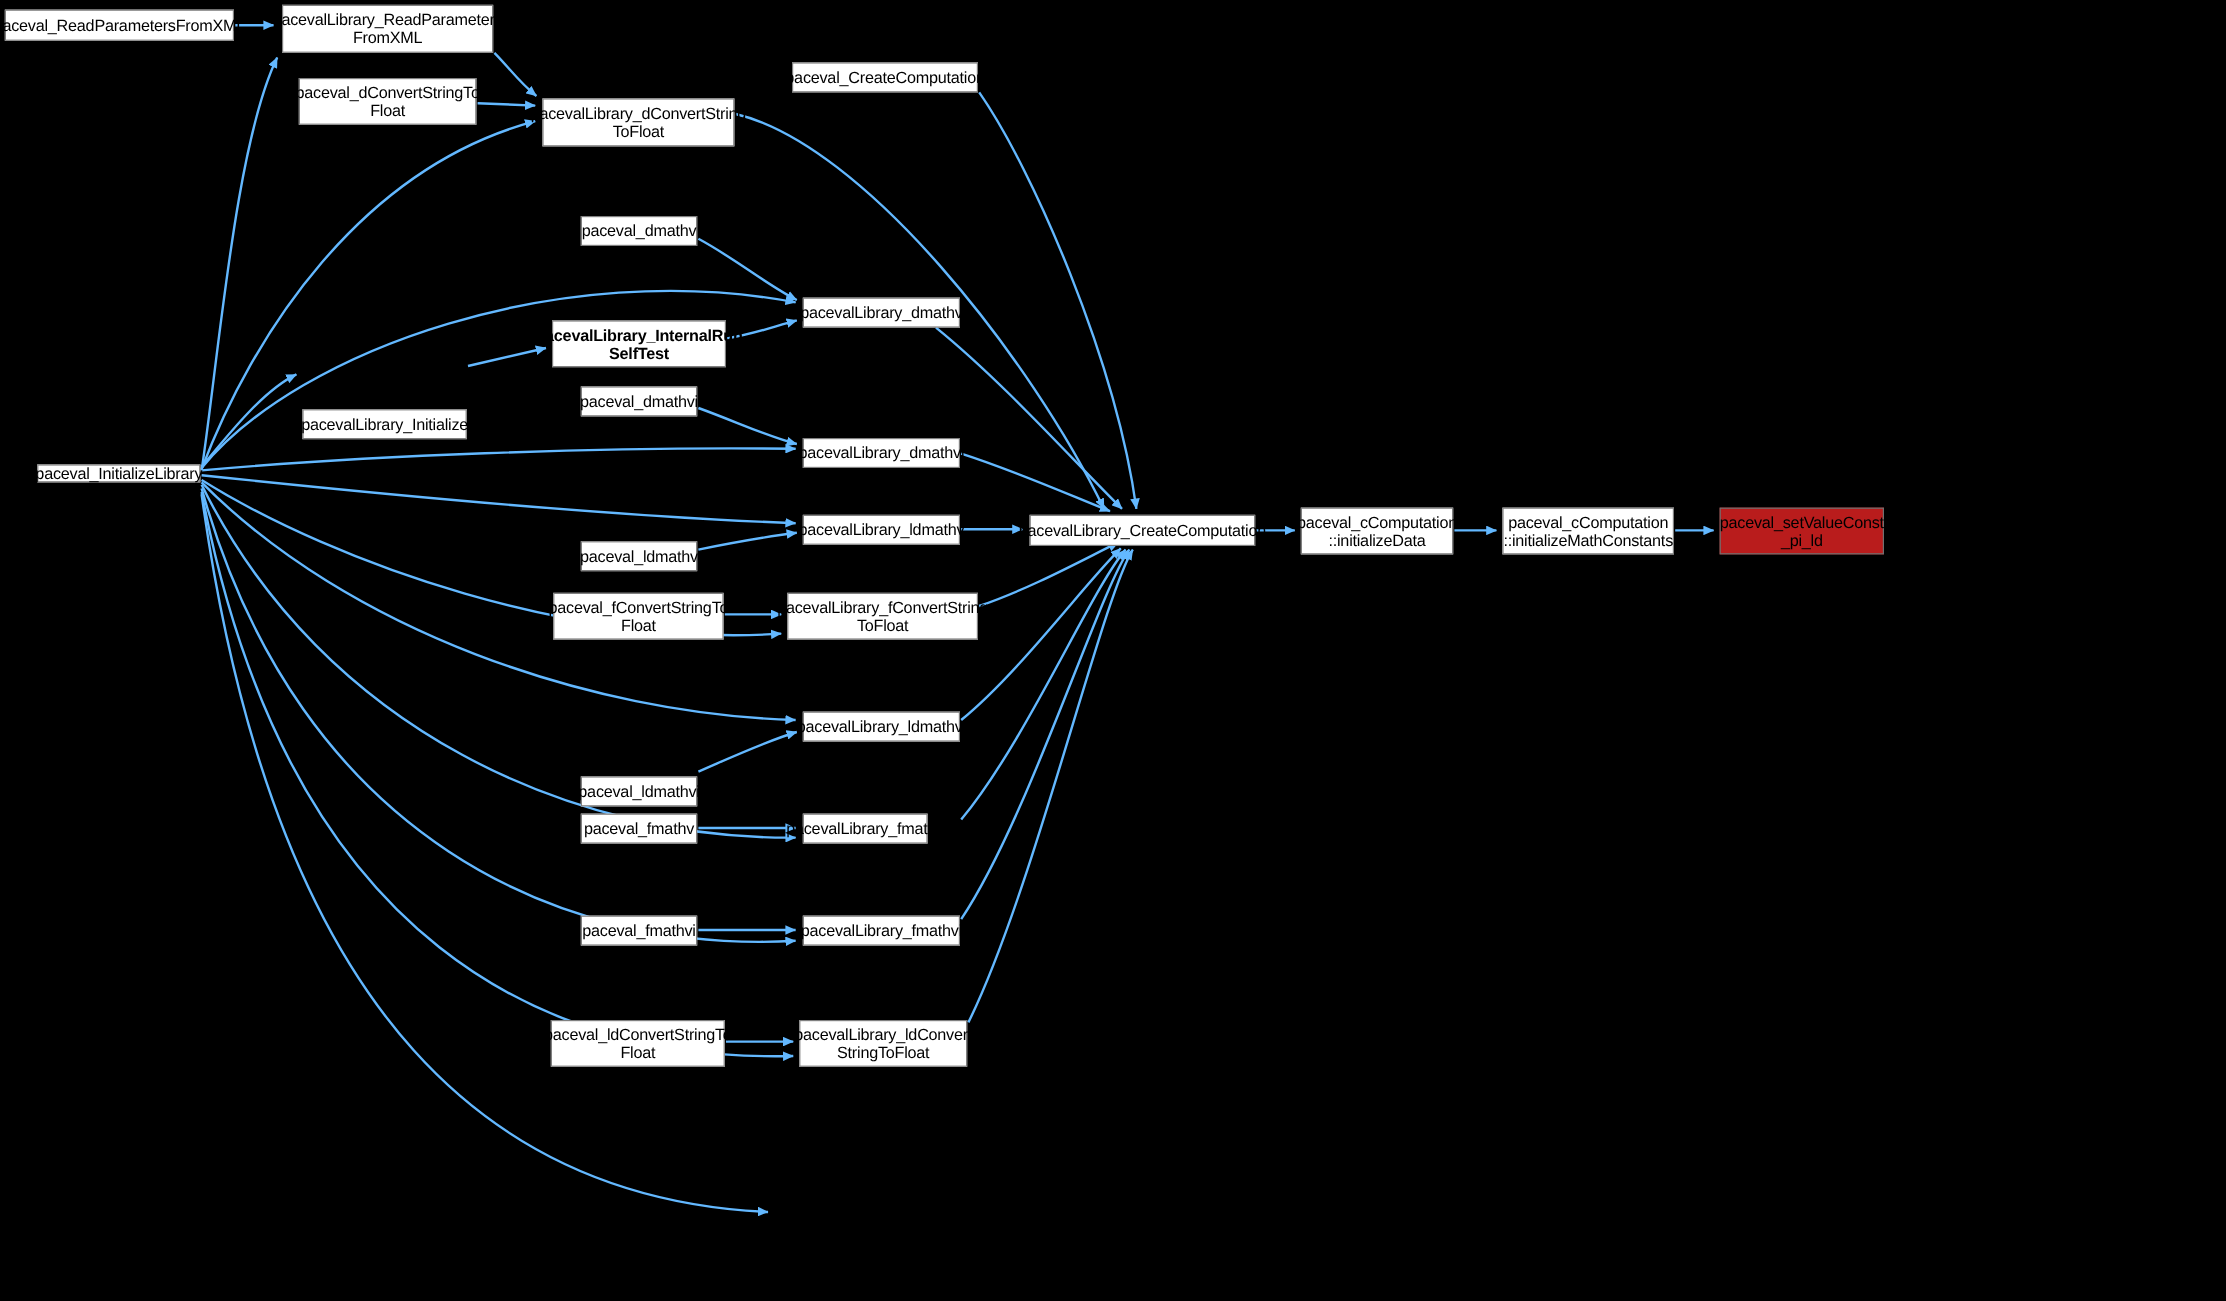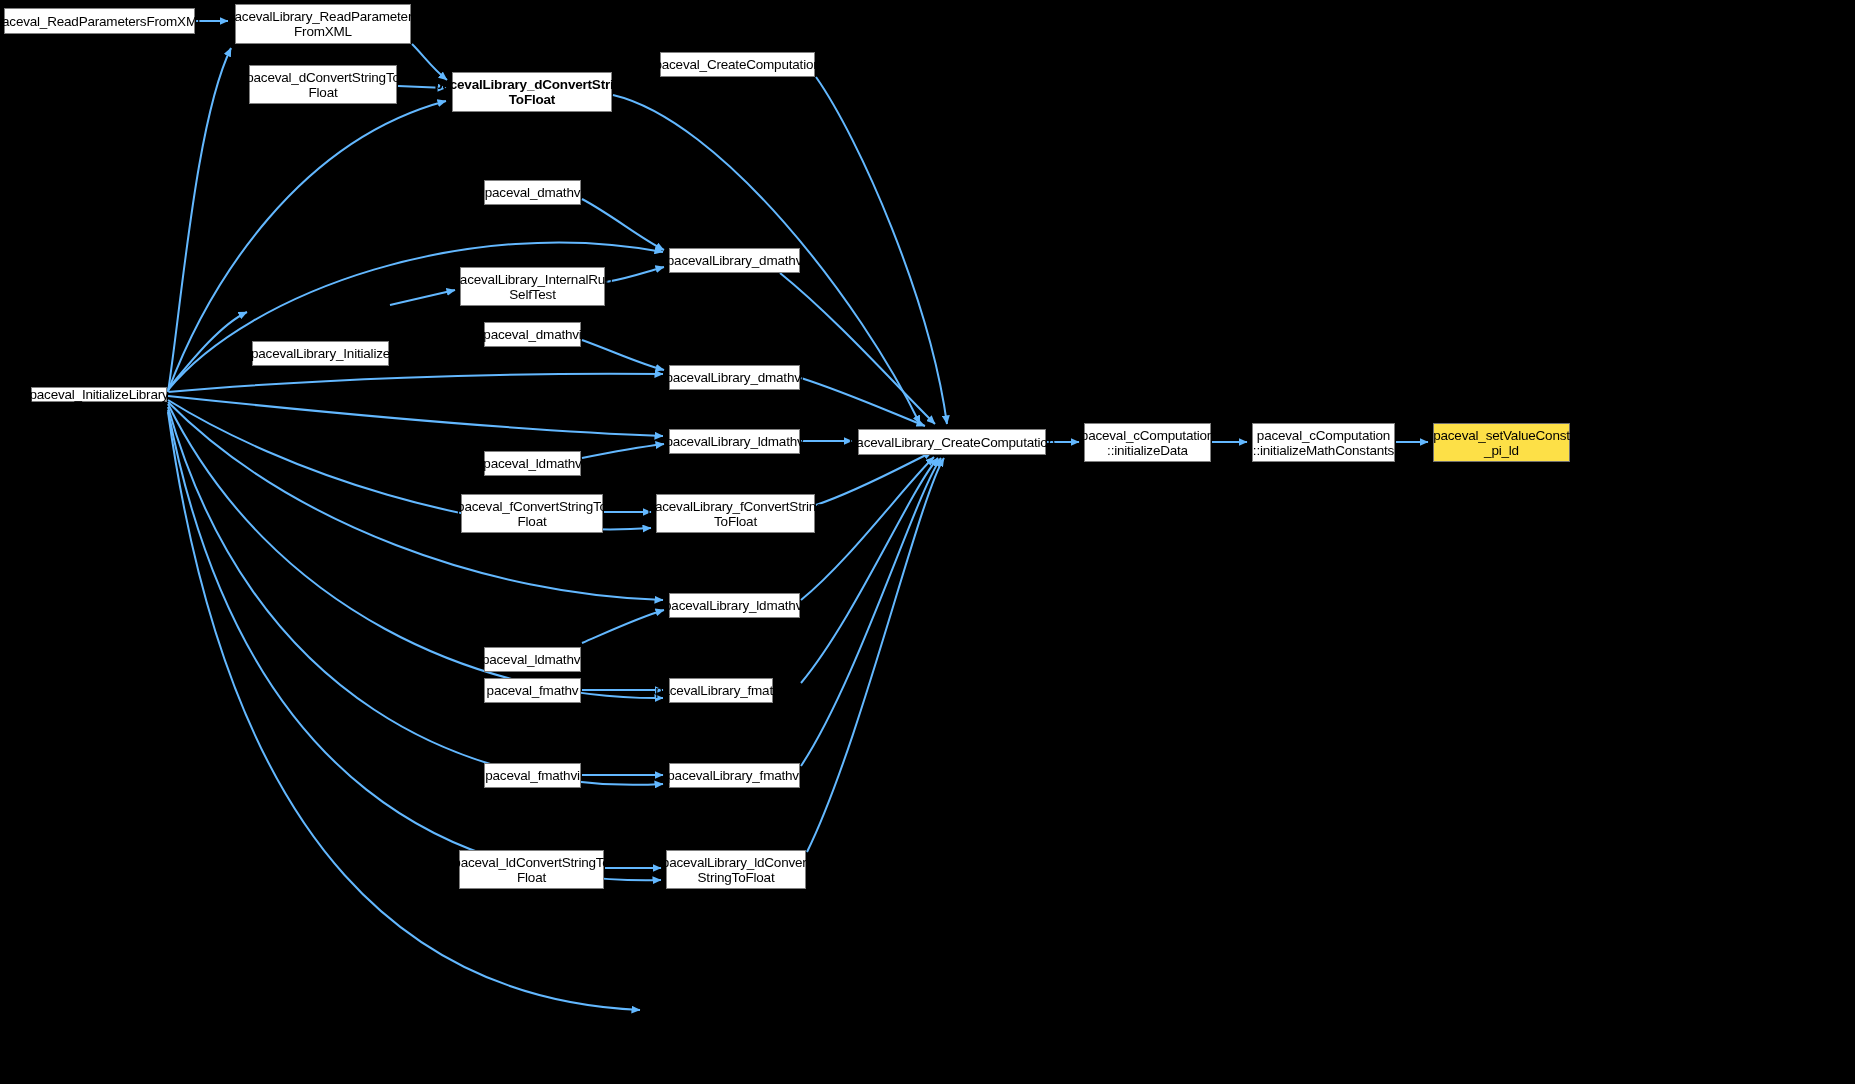--- a/index.html
+++ b/index.html
@@ -5,21 +5,21 @@
   html,body{margin:0;padding:0;background:#000;}
   body{width:1855px;height:1084px;overflow:hidden;
        font-family:"Liberation Sans","DejaVu Sans",sans-serif;}
   #stage{position:relative;width:1855px;height:1084px;background:#000;}
   #edges{position:absolute;left:0;top:0;width:1855px;height:1084px;}
   .node{position:absolute;box-sizing:border-box;
         background:#ffffff;border:1px solid #808080;
         color:#000000;display:flex;align-items:center;justify-content:center;
         text-align:center;font-size:13.5px;line-height:15px;
         letter-spacing:-0.2px;white-space:pre-line;z-index:5;}
-  .node.hl{background:#fde047;border-color:#707070;}
+  .node.hl{background:#b91c1c;border-color:#707070;}
 </style>
 </head>
 <body>
 
 <div id="stage">
   <svg id="edges" viewBox="0 0 1855 1084" xmlns="http://www.w3.org/2000/svg">
     <defs>
       <marker id="ah" markerWidth="9" markerHeight="8" refX="8.5" refY="4" orient="auto" markerUnits="userSpaceOnUse">
         <path d="M0,0 L9,4 L0,8 z" fill="#63b8ff"></path>
       </marker>
@@ -63,26 +63,26 @@
         <path d="M168,410 C240,790 460,885 661,880" stroke="#63b8ff" marker-end="url(#ah)"></path>
         <path d="M807,852 C862,740 918,500 944,458" stroke="#63b8ff" marker-end="url(#ah)"></path>
         <path d="M168,412 C230,860 420,1000 640,1010" stroke="#63b8ff" marker-end="url(#ah)"></path>
       </g>
   </svg>
 <div class="node" style="left: 4px; top: 8px; width: 191px; height: 26px;">paceval_ReadParametersFromXML</div>
     <div class="node" style="left: 235px; top: 4px; width: 176px; height: 40px;">pacevalLibrary_ReadParameters
 FromXML</div>
     <div class="node" style="left: 249px; top: 65px; width: 148px; height: 39px;">paceval_dConvertStringTo
 Float</div>
-    <div class="node" style="left: 452px; top: 72px; width: 160px; height: 40px; font-weight: bold;">pacevalLibrary_dConvertString
+    <div class="node" style="left: 452px; top: 82px; width: 160px; height: 40px;">pacevalLibrary_dConvertString
 ToFloat</div>
     <div class="node" style="left: 660px; top: 52px; width: 155px; height: 25px;">paceval_CreateComputation</div>
     <div class="node" style="left: 484px; top: 180px; width: 97px; height: 25px;">paceval_dmathv</div>
     <div class="node" style="left: 669px; top: 248px; width: 131px; height: 25px;">pacevalLibrary_dmathv</div>
-    <div class="node" style="left: 460px; top: 267px; width: 145px; height: 39px;">pacevalLibrary_InternalRun
+    <div class="node" style="left: 460px; top: 267px; width: 145px; height: 39px; font-weight: bold;">pacevalLibrary_InternalRun
 SelfTest</div>
     <div class="node" style="left: 252px; top: 297px; width: 137px; height: 25px; margin-top: 44px;">pacevalLibrary_Initialize</div>
     <div class="node" style="left: 484px; top: 322px; width: 97px; height: 25px;">paceval_dmathvi</div>
     <div class="node" style="left: 669px; top: 365px; width: 131px; height: 25px;">pacevalLibrary_dmathvi</div>
     <div class="node" style="left: 31px; top: 387px; width: 136px; height: 15px;">paceval_InitializeLibrary</div>
     <div class="node" style="left: 669px; top: 429px; width: 131px; height: 25px;">pacevalLibrary_ldmathv</div>
     <div class="node" style="left: 858px; top: 429px; width: 188px; height: 26px;">pacevalLibrary_CreateComputation</div>
     <div class="node" style="left: 1084px; top: 423px; width: 127px; height: 39px;">paceval_cComputation
 ::initializeData</div>
     <div class="node" style="left: 1252px; top: 423px; width: 143px; height: 39px;">paceval_cComputation

